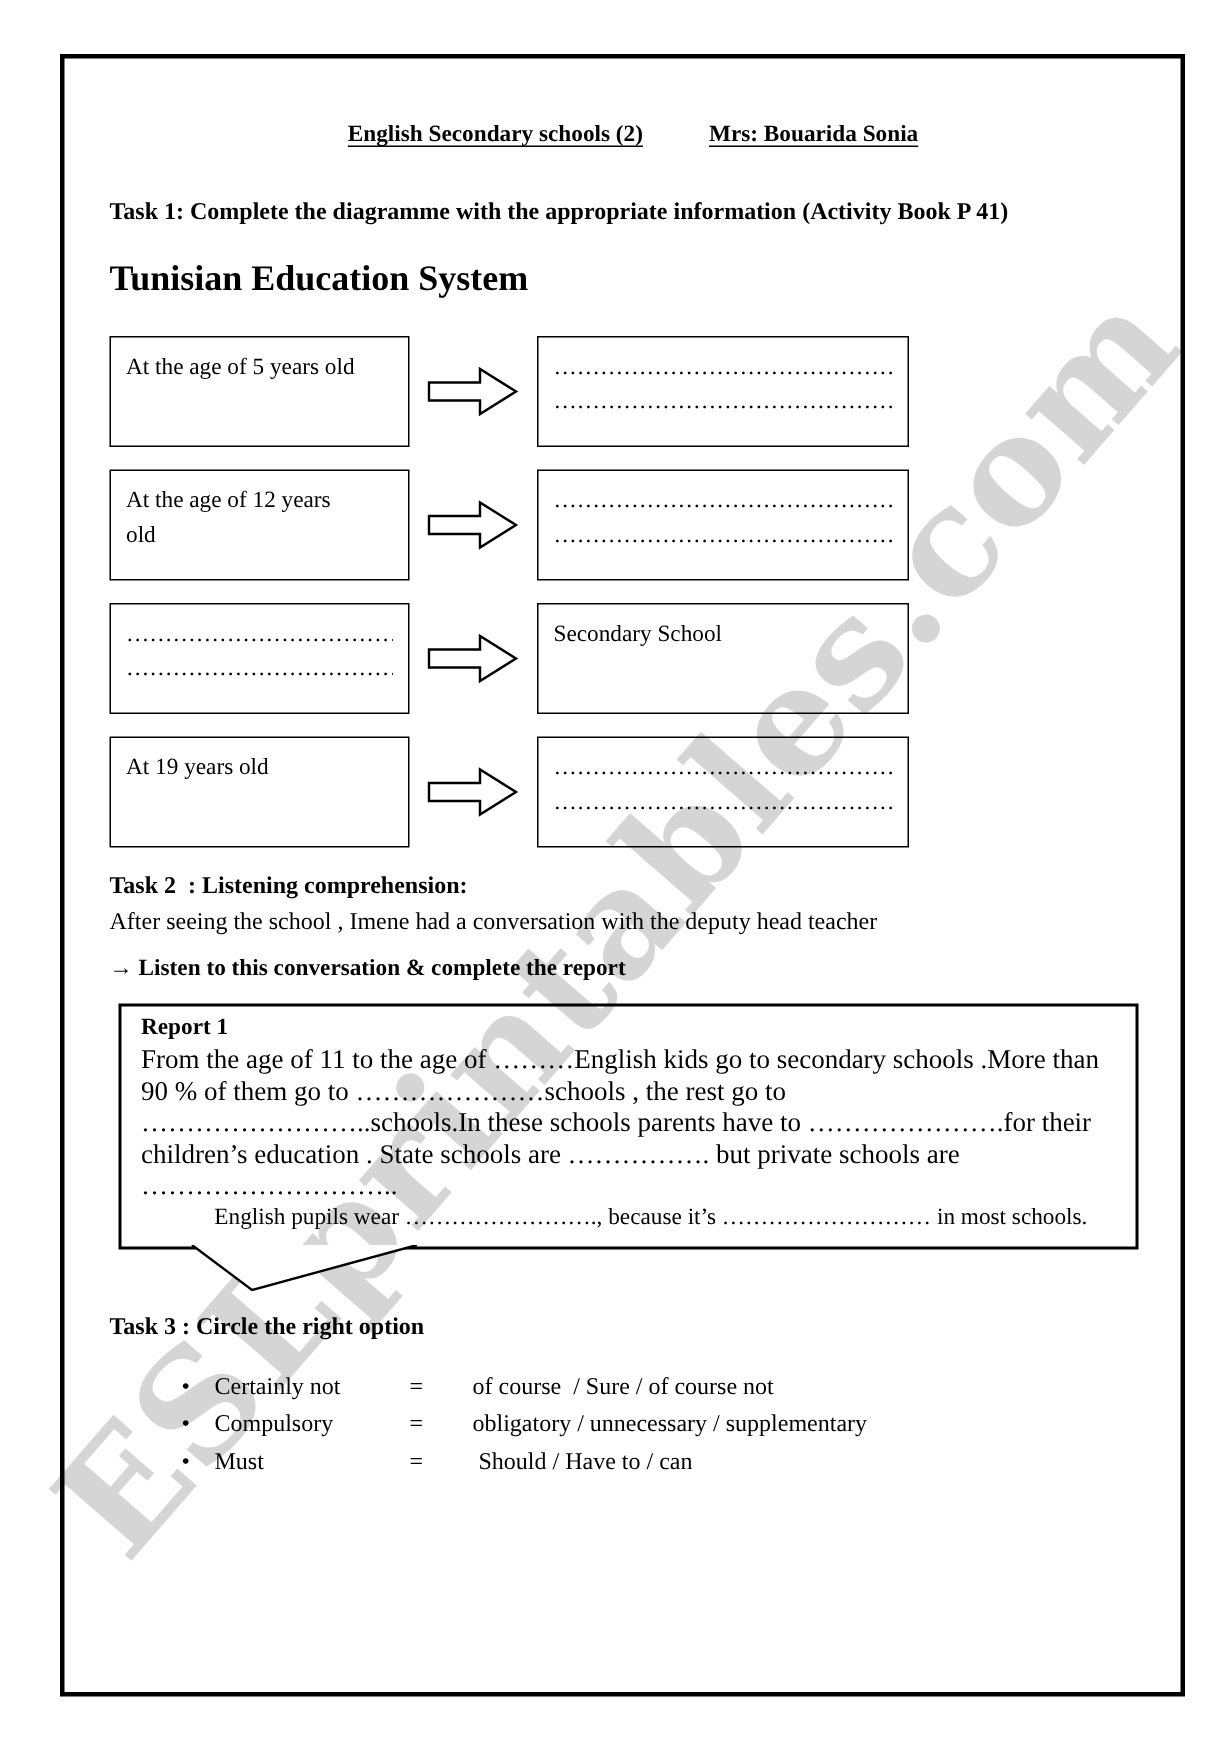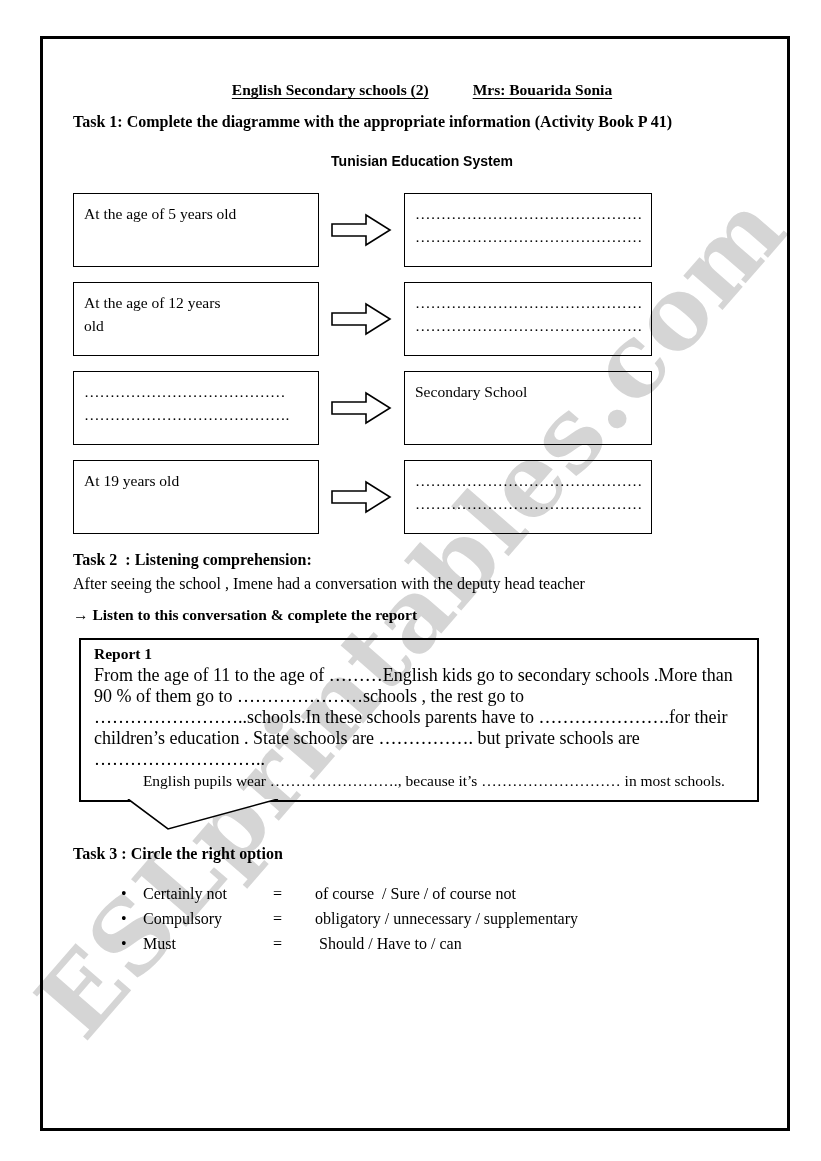--- a/index.html
+++ b/index.html
@@ -17,29 +17,29 @@
 
   .frame {
     position:absolute; left:40px; top:36px; right:31px; bottom:30px;
     border:3px solid #000; z-index:1; padding:42px 16px 0 30px;
   }
 
   .hdr { display:flex; justify-content:center; gap:44px;
          font-weight:bold; font-size:15.5px; }
   .hdr span { text-decoration:underline; text-underline-offset:3px; white-space:pre-wrap; }
 
-  .task-title { font-weight:bold; font-size:16px; line-height:22px; margin-top:12px; white-space:pre-wrap; }
+  .task-title { font-weight:bold; font-size:16px; line-height:22px; margin-top:32px; white-space:pre-wrap; }
 
-  .diagram-title { text-align:center; font-family:Liberation Sans, sans-serif;
-                   font-weight:bold; font-size:14px; margin-top:20px; }
+  .diagram-title { font-family:Liberation Serif, serif;
+                   font-weight:bold; font-size:24px; margin-top:20px; }
 
   .diagram { margin-top:24px; }
   .drow { display:flex; align-items:stretch; margin-bottom:15px; height:74px; }
   .box { border:1.5px solid #000; padding:8px 10px 0 10px; font-size:15.5px; line-height:23px; }
-  .box-left  { width:246px; }
+  .box-left  { width:200px; }
   .box-right { width:248px; }
   .box-line { white-space:nowrap; overflow:hidden; }
   .arrow-cell { width:85px; display:flex; align-items:center; justify-content:center; }
   .arrow-cell svg { display:block; }
 
   .t2-sub { font-size:16px; margin-top:4px; white-space:pre-wrap; }
   .t2-instr { font-weight:bold; font-size:15.5px; margin-top:13px; white-space:pre-wrap; }
 
   .report-box { margin:14px 12px 0 6px; border:2px solid #000; padding:5px 13px 9px 13px; }
   .report-title { text-align:left; font-weight:bold; font-size:15.5px; }

